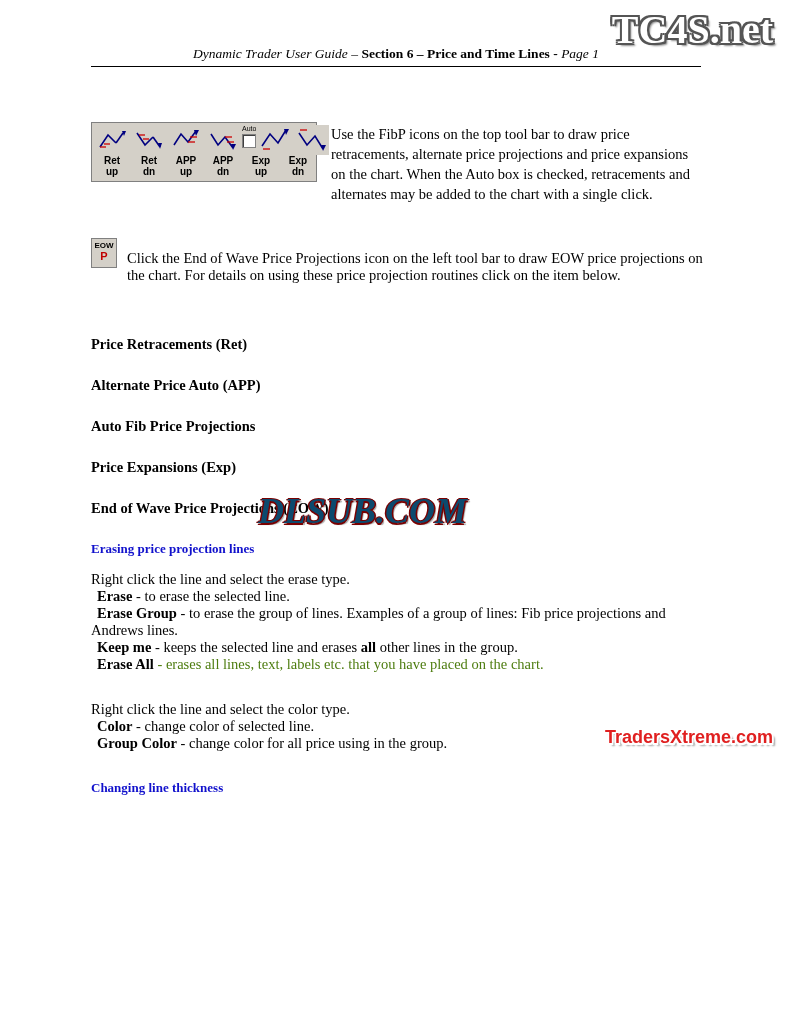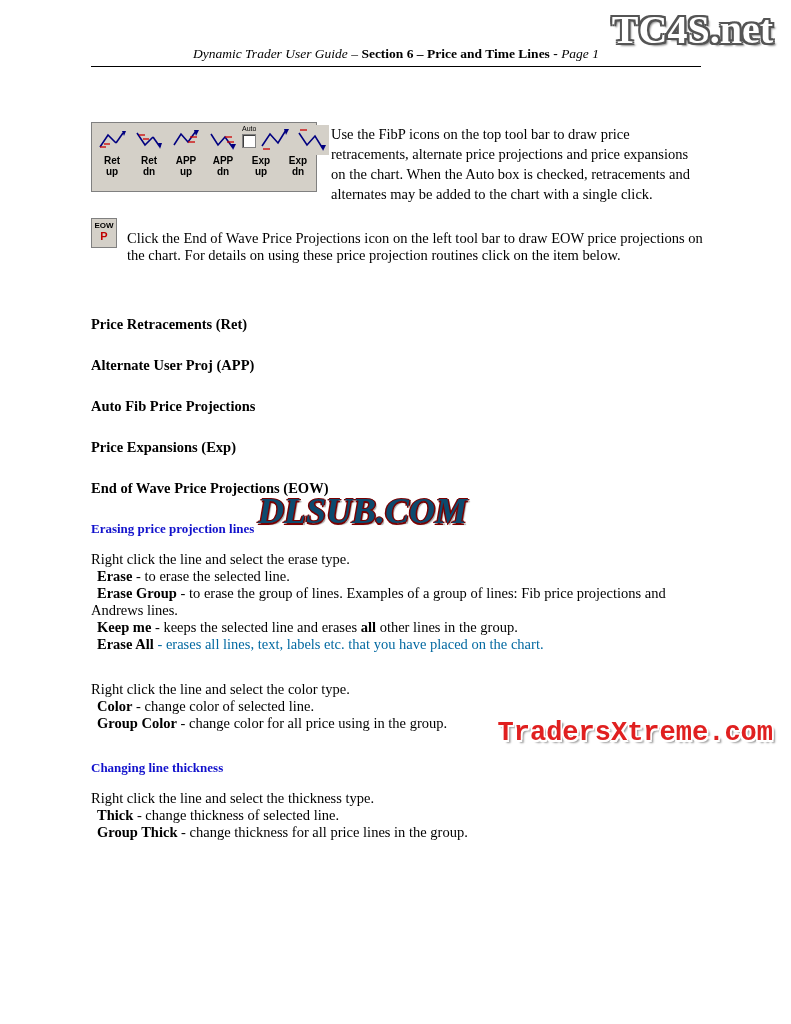--- a/index.html
+++ b/index.html
@@ -76,21 +76,21 @@
 
   
   .toolbar {
     position: absolute;
     left: 0;
     top: 0;
     width: 226px;
     background: #d4d0c8;
     border: 1px solid #808080;
     box-sizing: border-box;
-    padding: 2px 2px 12px 2px;
+    padding: 2px 2px 2px 2px;
   }
   .tb-icons {
     display: flex;
     align-items: flex-start;
   }
   .tb-cell {
     width: 36px;
     height: 30px;
     margin-right: 1px;
     position: relative;
@@ -139,21 +139,21 @@
     position: absolute;
     left: 240px;
     top: 2px;
     width: 372px;
     font-size: 14.5px;
     line-height: 20px;
   }
 
   
   .eow-block {
-    margin-top: 20px;
+    margin-top: 40px;
     position: relative;
     min-height: 46px;
   }
   .eow-icon {
     position: absolute;
     left: 0;
     top: 0;
     width: 26px;
     height: 30px;
     background: #d4d0c8;
@@ -196,21 +196,21 @@
     font-weight: bold;
     margin: 0;
   }
 
   .para {
     font-size: 14.5px;
     line-height: 17px;
     margin-top: 14px;
   }
   .para b { font-weight: bold; }
-  .red { color: #0369a1; }
+  .red { color: #4d7c0f; }
   .indent { padding-left: 6px; }
 
   .section-gap { margin-top: 28px; }
 
   
   .wm-center {
     position: absolute;
     left: 258px;
     top: 490px;
     font-family: "Liberation Serif", serif;
@@ -222,23 +222,23 @@
     text-shadow:
       -1.5px 0 #7a0000, 0 -1.5px #7a0000, 1.5px 0 #7a0000, 0 1.5px #7a0000,
       2px 2px 1px rgba(0,0,0,0.35);
   }
 
   
   .wm-bottom {
     position: absolute;
     right: 18px;
     bottom: 12px;
-    font-family: Liberation Mono, monospace;
-    font-weight: bold;
-    font-size: 27px;
+    font-family: Liberation Sans, sans-serif;
+    font-weight: bold;
+    font-size: 18px;
     color: #e02020;
     text-shadow:
       -1.5px 0 #ffffff, 0 -1.5px #ffffff, 1.5px 0 #ffffff, 0 1.5px #ffffff,
       -1.5px -1.5px #ffffff, 1.5px -1.5px #ffffff, -1.5px 1.5px #ffffff, 1.5px 1.5px #ffffff,
       3px 3px 2px rgba(0,0,0,0.4);
     margin-top: 32px;
   }
 </style>
 </head>
 <body>
@@ -346,21 +346,21 @@
     <div class="eow-block">
       <div class="eow-icon">
         <div>EOW</div>
         <div class="p">P</div>
       </div>
       <div class="eow-text">Click the End of Wave Price Projections icon on the left tool bar to draw EOW price projections on the chart. For details on using these price projection routines click on the item below.</div>
     </div>
 
     <div class="link-list">
       <div class="link-item">Price Retracements (Ret)</div>
-      <div class="link-item">Alternate User Proj (APP)</div>
+      <div class="link-item">Alternate Price Auto (APP)</div>
       <div class="link-item">Auto Fib Price Projections</div>
       <div class="link-item">Price Expansions (Exp)</div>
       <div class="link-item">End of Wave Price Projections (EOW)</div>
     </div>
 
     <h2 class="blue">Erasing price projection lines</h2>
     <div class="para">
       <span>Right click the line and select the erase type.</span><br>
       <span class="indent"><b>Erase</b><span> - to erase the selected line.</span></span><br>
       <span class="indent"><b>Erase Group</b><span> - to erase the group of  lines. Examples of a group of lines: Fib price projections and Andrews lines.</span></span><br>
@@ -371,25 +371,20 @@
     <div class="section-gap">
       <div class="para">
         <span>Right click the line and select the color type.</span><br>
         <span class="indent"><b>Color</b><span> - change color of selected line.</span></span><br>
         <span class="indent"><b>Group Color</b><span> - change color for all price using in the group.</span></span>
       </div>
     </div>
 
     <div class="section-gap">
       <h2 class="blue">Changing line thickness</h2>
-      <div class="para">
-        <span>Right click the line and select the thickness type.</span><br>
-        <span class="indent"><b>Thick</b><span> - change thickness of selected line.</span></span><br>
-        <span class="indent"><b>Group Thick</b><span> - change thickness for all price lines in the group.</span></span>
-      </div>
     </div>
 
   </div>
 
   <div class="wm-center">DLSUB.COM</div>
   <div class="wm-bottom">TradersXtreme.com</div>
 
 </div>
 
 </body></html>

